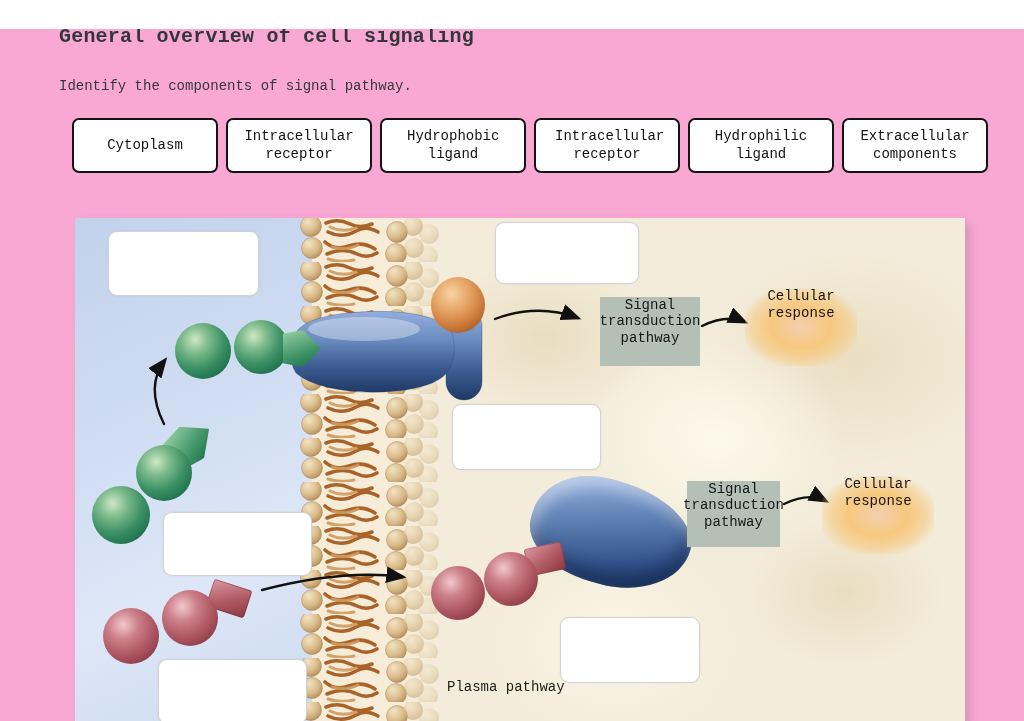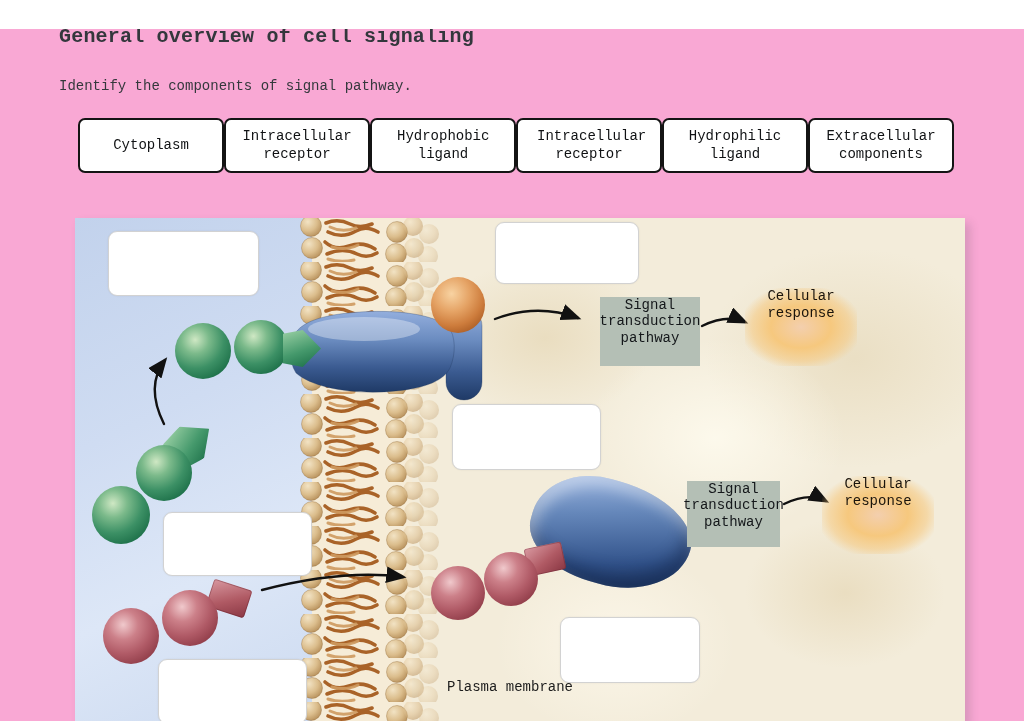--- a/index.html
+++ b/index.html
@@ -1,20 +1,20 @@
 <!DOCTYPE html>
 <html><head>
 <meta charset="utf-8">
 <style>
   html,body{margin:0;padding:0;background:#fff;}
   .page{position:relative;width:1024px;height:721px;overflow:hidden;background:#f9a8d4;
         font-family:Liberation Mono, monospace;margin-top:29px;}
   .title{position:absolute;left:59px;top:-4px;font-size:20px;font-weight:bold;color:#33373c;letter-spacing:.2px;margin:0;}
   .instruction{position:absolute;left:59px;top:49px;font-size:14px;color:#34383c;margin:0;}
-  .chips{position:absolute;left:78px;top:89px;display:flex;}
+  .chips{position:absolute;left:72px;top:89px;display:flex;gap:8px;}
   .chip{width:146px;height:55px;background:#fff;border:2px solid #141414;border-radius:7px;
         display:flex;align-items:center;justify-content:center;text-align:center;
         font-size:14px;color:#101214;line-height:1.22;cursor:grab;box-sizing:border-box;}
   .chip span{display:inline-block;}
   .mw120 span{max-width:120px;} .mw92 span{max-width:92px;} .mw100 span{max-width:104px;} .mw110 span{max-width:110px;}
 
   .diagram{position:absolute;left:75px;top:189px;width:890px;height:505px;overflow:hidden;
            box-shadow:5px 5px 9px rgba(60,60,70,.18);}
   .bg-cyto{position:absolute;left:0;top:0;width:242px;height:505px;z-index:1;
            background:linear-gradient(155deg,#c2d2ec 0%,#cfdcf2 38%,#dde7f7 68%,#ccdaf0 100%);}
@@ -188,17 +188,17 @@
     </div>
     <div class="stp" style="left:612px;top:263px;width:93px;height:66px;">
       <span>Signal transduction pathway</span>
     </div>
     <div class="cr" style="left:670px;top:70px;">
       <span>Cellular response</span>
     </div>
     <div class="cr" style="left:747px;top:258px;">
       <span>Cellular response</span>
     </div>
-    <div class="pm-label">Plasma membrane</div>
+    <div class="pm-label">Plasma pathway</div>
   </div>
 
   <div class="footer-strip"></div>
 </div>
 
 </body></html>

